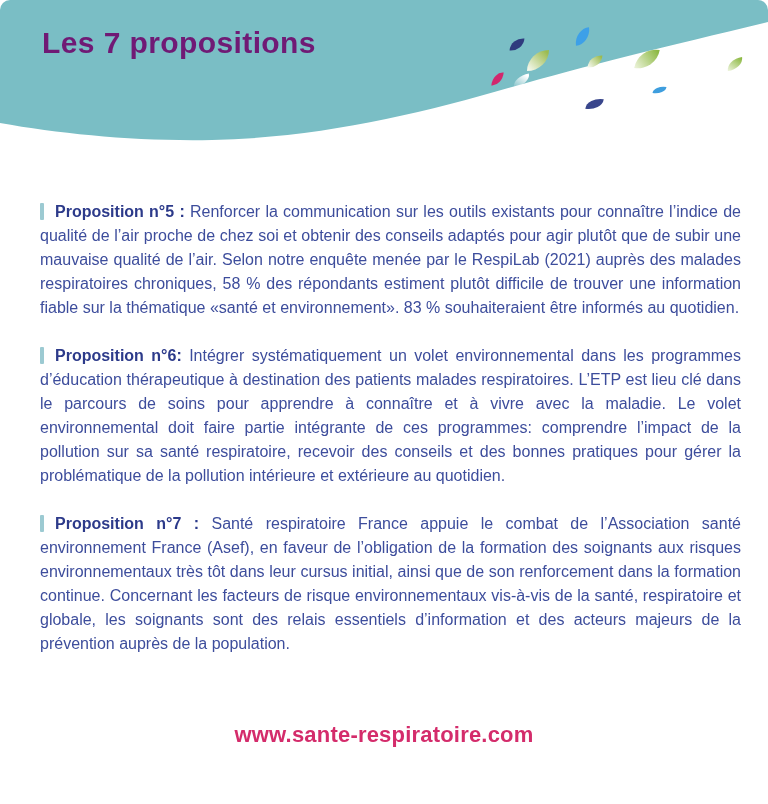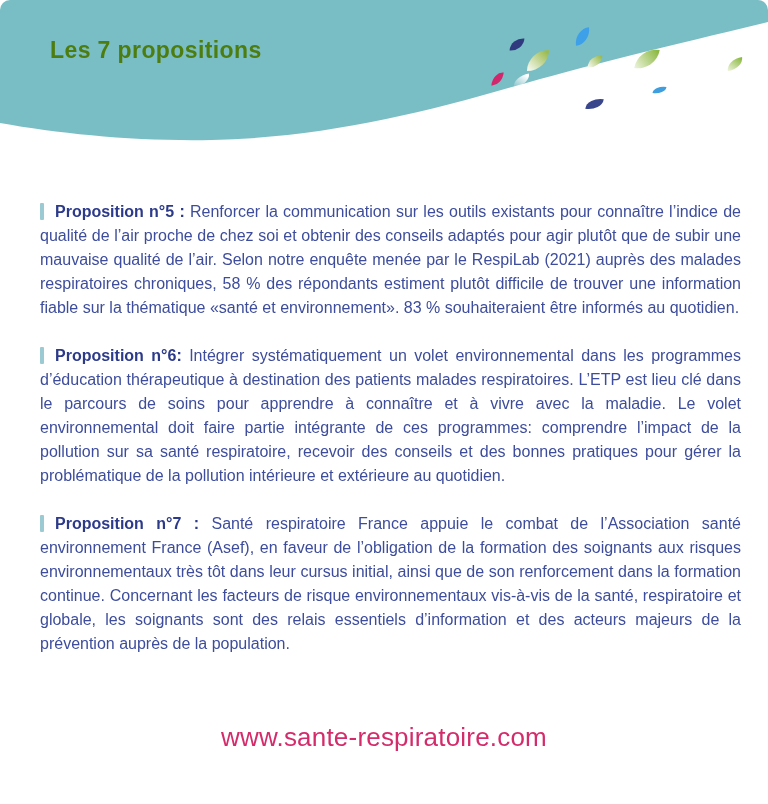--- a/index.html
+++ b/index.html
@@ -8,22 +8,22 @@
     width:768px;height:804px;
     background:#ffffff;
     overflow:hidden;
     border-radius:10px 10px 0 0;
     font-family:"Liberation Sans", sans-serif;
   }
   
   .header{position:absolute;top:0;left:0;width:768px;height:170px;}
   .header svg{display:block;}
   .title{
-    position:absolute;left:38px;top:24px;margin:12px;
-    color:#4d7c0f;font-size:23px;line-height:29px;
+    position:absolute;left:38px;top:24px;margin:4px;
+    color:#701a75;font-size:30px;line-height:29px;
     font-weight:700;letter-spacing:0.4px;
   }
   .title span{display:block;}
   
   .petal{position:absolute;}
   .tips-a{border-radius:100% 0 100% 0;}
   .g-green{background:linear-gradient(45deg,#f3f7ea 8%,#9cbb4f 90%);}
   .g-green2{background:linear-gradient(45deg,#e9f1d5 5%,#8db944 92%);}
   .g-white{background:linear-gradient(45deg,rgba(255,255,255,0.08),#ffffff 85%);}
   .pt1{left:510px;top:38px;width:14px;height:13px;background:#2f3b7e;transform:rotate(4deg);}
@@ -50,21 +50,21 @@
     border-radius:1px;margin-right:11px;vertical-align:-3px;
   }
   .prop-label{
     font-weight:700;
     color:var(--label-text,#2c3a8a);
   }
   
   .footer{position:absolute;top:722px;left:0;width:768px;text-align:center;}
   .site-link{
     color:var(--link-pink,#d42c6b);
-    font-size:26px;font-weight:400;letter-spacing:0.2px;
+    font-size:22px;font-weight:700;letter-spacing:0.2px;
     text-decoration:none;
   }
 </style>
 </head>
 <body>
 
 <div class="page">
 
   <header class="header">
     <svg width="768" height="170" viewBox="0 0 768 170" aria-hidden="true">

